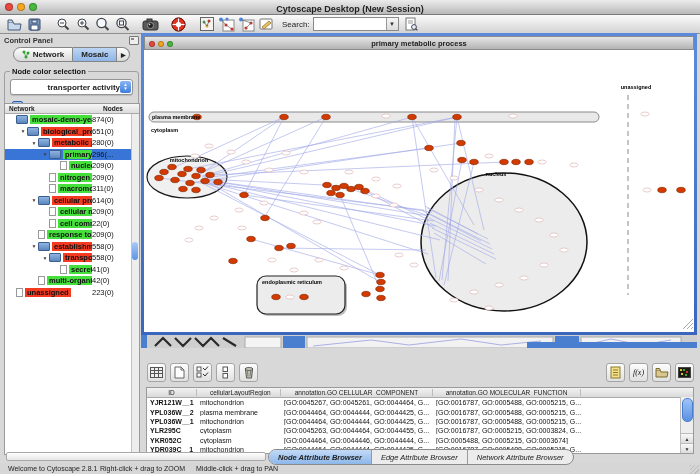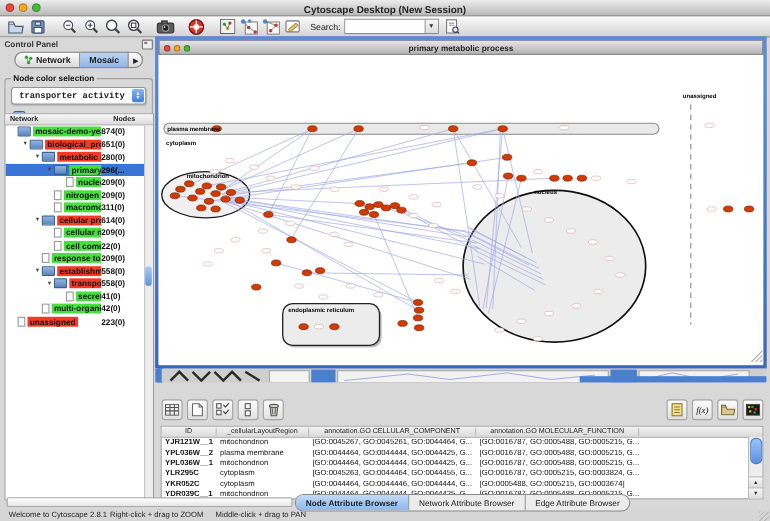--- a/index.html
+++ b/index.html
@@ -34,21 +34,21 @@
   .cp-tabs{display:flex;justify-content:center;margin:1px 2px 2px;height:15px;}
   .cp-tab{font-size:8px;font-weight:bold;display:flex;align-items:center;gap:3px;padding:0 8px;
     border:1px solid #858585;border-left:none;background:linear-gradient(#fdfdfd,#d9d9d9);height:15px;box-sizing:border-box;color:#222;}
   .cp-tab.first{border-left:1px solid #858585;border-radius:8px 0 0 8px;}
   .cp-tab.selected{background:linear-gradient(#bdd5f3,#8fb6e8);}
   .cp-tab-arrow{width:13px;justify-content:center;padding:0;border-radius:0 8px 8px 0;font-size:6px;}
   .cp-group{margin:9px 4px 0;border:1px solid #9f9f9f;border-radius:3px;position:relative;
     padding:7px 5px 4px;}
   .cp-legend{position:absolute;top:-5px;left:5px;background:#d8d8d8;font-size:7.5px;font-weight:bold;padding:0 2px;}
   .dropdown{height:14px;background:#fff;border:1px solid #949494;border-radius:3px;display:flex;align-items:center;box-shadow:0 1px 1px rgba(0,0,0,.15);}
-  .dropdown-value{flex:1;text-align:center;font-size:8px;font-weight:bold;color:#222;font-family:Liberation Mono, monospace;}
+  .dropdown-value{flex:1;text-align:right;font-size:8px;font-weight:bold;color:#222;}
   .dropdown-stepper{width:11px;height:12px;margin-right:1px;border-radius:2px;
     background:linear-gradient(#8ab7f4,#3f7cdd);color:#fff;font-size:4.5px;line-height:4.5px;
     display:flex;flex-direction:column;align-items:center;justify-content:center;}
   .checkbox-row{display:flex;align-items:center;gap:4px;margin:6px 0 1px 2px;}
   .checkbox{width:9px;height:9px;border-radius:2px;border:1px solid #2d5fae;
     background:linear-gradient(#9cc1f5,#4b86dd);color:#fff;font-size:8px;font-weight:bold;
     display:flex;align-items:center;justify-content:center;line-height:9px;}
   .checkbox-label{font-size:8px;color:#111;}
   .tree-wrap{position:absolute;left:4px;right:3px;top:69px;bottom:8px;background:#fff;border:1px solid #9a9a9a;}
   .tree-header{height:9px;display:flex;background:linear-gradient(#f6f6f6,#dcdcdc);
@@ -56,21 +56,21 @@
   .th-net{flex:1;padding-left:4px;} .th-nodes{width:36px;}
   .tree-body{position:absolute;top:10px;left:0;right:7px;bottom:0;overflow:hidden;}
   .tree-row{height:11.5px;display:flex;align-items:center;font-size:7.5px;font-weight:bold;white-space:nowrap;}
   .tree-row.selected{background:#3875d7;}
   .expander{width:8px;font-size:5px;color:#4a3a3a;text-align:center;flex:0 0 auto;}
   .icon-folder{width:10px;height:7px;background:linear-gradient(#8fb4e2,#5c86bc);
     border:1px solid #3a5f91;border-radius:1px;margin-right:2px;flex:0 0 auto;}
   .icon-file{width:7px;height:9px;background:#fff;border:1px solid #9a9a9a;margin-right:2px;flex:0 0 auto;box-sizing:border-box;}
   .t-label{padding:0 2px;overflow:hidden;flex:0 1 auto;}
   .hl-green{background:#46e03c;} .hl-red{background:#f53a22;}
-  .t-count{margin-left:auto;flex:0 0 auto;width:40px;font-weight:bold;color:#111;overflow:hidden;}
+  .t-count{margin-left:auto;flex:0 0 auto;width:40px;font-weight:normal;color:#111;overflow:hidden;}
   .tree-scroll{position:absolute;top:10px;right:0;width:7px;bottom:0;background:#ededed;border-left:1px solid #c2c2c2;}
   .tree-thumb{position:absolute;top:128px;left:0;width:6px;height:18px;border-radius:3px;
     background:linear-gradient(#a9caf8,#5e93e2);}
   
   .net-window{position:absolute;left:141px;top:33px;width:556px;height:302px;
     background:linear-gradient(#5b8bd8,#3a67bd);box-sizing:border-box;padding:3px;}
   .net-titlebar{height:14px;background:linear-gradient(#e6e6e6,#b3b3b3);border:1px solid #8a8a8a;
     display:flex;align-items:center;position:relative;box-sizing:border-box;}
   .net-lights{position:absolute;left:4px;top:4px;display:flex;gap:3px;}
   .net-lights .light{width:6px;height:6px;}
@@ -93,21 +93,21 @@
   .dp-row .c0{font-weight:bold;}
   .dp-scroll{position:absolute;top:9px;right:0;bottom:0;width:12px;background:#eee;border-left:1px solid #bbb;}
   .dp-thumb{position:absolute;top:1px;left:1px;width:9px;height:22px;border-radius:5px;
     background:linear-gradient(#9ec4f8,#5a90e0);border:1px solid #4a7fd0;}
   .dp-arrows{position:absolute;bottom:0;left:0;right:0;height:20px;display:flex;flex-direction:column;}
   .dp-arrow{flex:1;font-size:5px;display:flex;align-items:center;justify-content:center;color:#333;
     background:linear-gradient(#f8f8f8,#ddd);border-top:1px solid #bbb;}
   
   .bottom-tabs{position:absolute;left:268px;top:449px;height:14px;display:flex;
     border:1px solid #8a8a8a;border-radius:8px;overflow:hidden;background:#ececec;}
-  .b-tab{font-size:7.5px;padding:0 9px;display:flex;align-items:center;border-right:1px solid #9a9a9a;color:#222;}
+  .b-tab{font-size:7.5px;padding:0 9px;display:flex;align-items:center;border-right:1px solid #9a9a9a;color:#222;font-style:italic;}
   .b-tab:last-child{border-right:none;}
   .b-tab.selected{background:linear-gradient(#c2daf6,#8db7ea);font-weight:bold;}
   .progress{position:absolute;left:6px;top:452px;width:258px;height:7px;border:1px solid #a8a8a8;
     border-radius:2px;background:linear-gradient(#ffffff,#e6e6e6);}
   .status-bar{position:absolute;left:0;right:0;top:463px;height:11px;font-size:7px;color:#222;}
   .status-bar span{position:absolute;top:2px;}
   .st1{left:8px;} .st2{left:100px;} .st3{left:196px;}
   .grip{position:absolute;right:1px;bottom:1px;width:9px;height:9px;
     background:repeating-linear-gradient(135deg,#bbb 0,#bbb 1px,transparent 1px,transparent 3px);}
   svg{display:block;}
@@ -711,22 +711,22 @@
       <div class="dp-arrows">
         <span class="dp-arrow">▲</span>
         <span class="dp-arrow">▼</span>
       </div>
     </div>
   </div>
 </div>
 
 <div class="bottom-tabs" id="bottom-tabs">
     <span class="b-tab selected">Node Attribute Browser</span>
+    <span class="b-tab">Edge Attribute Browser</span>
     <span class="b-tab">Network Attribute Browser</span>
-    <span class="b-tab">Edge Attribute Browser</span>
   </div>
 
 <div class="progress"></div>
 <div class="status-bar">
   <span class="st1">Welcome to Cytoscape 2.8.1</span>
   <span class="st2">Right-click + drag to ZOOM</span>
   <span class="st3">Middle-click + drag to PAN</span>
   <span class="grip"></span>
 </div>
 

